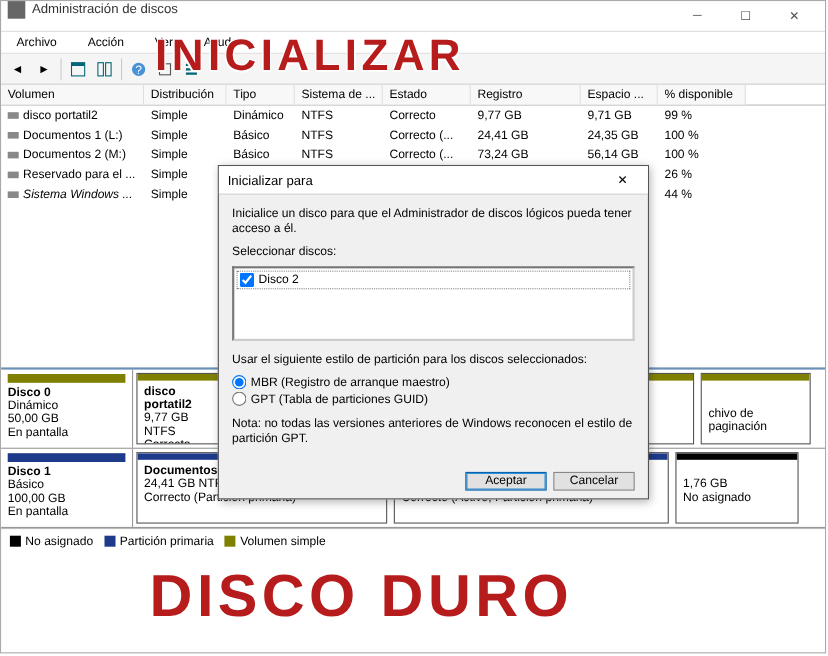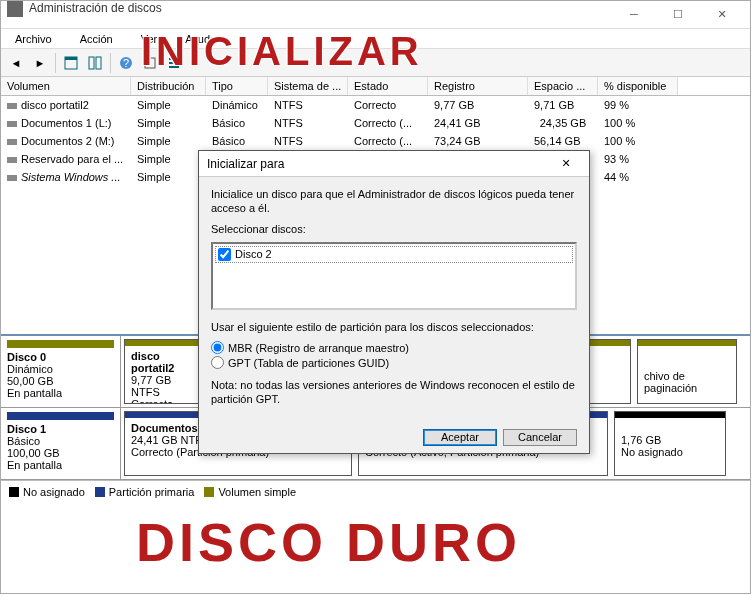--- a/index.html
+++ b/index.html
@@ -131,42 +131,42 @@
           <div class="gc" style="width: 70px;">9,71 GB</div>
           <div class="gc" style="width: 80px;">99 %</div>
         </div>
         <div class="grow">
           <div class="gc" style="width: 130px;"><span class="vico"></span>Documentos 1 (L:)</div>
           <div class="gc" style="width: 75px;">Simple</div>
           <div class="gc" style="width: 62px;">Básico</div>
           <div class="gc" style="width: 80px;">NTFS</div>
           <div class="gc" style="width: 80px;">Correcto (...</div>
           <div class="gc" style="width: 100px;">24,41 GB</div>
-          <div class="gc" style="width: 70px; text-align: center;">24,35 GB</div>
+          <div class="gc" style="width: 70px;">24,35 GB</div>
           <div class="gc" style="width: 80px;">100 %</div>
         </div>
         <div class="grow">
           <div class="gc" style="width: 130px;"><span class="vico"></span>Documentos 2 (M:)</div>
           <div class="gc" style="width: 75px;">Simple</div>
           <div class="gc" style="width: 62px;">Básico</div>
           <div class="gc" style="width: 80px;">NTFS</div>
           <div class="gc" style="width: 80px;">Correcto (...</div>
           <div class="gc" style="width: 100px;">73,24 GB</div>
           <div class="gc" style="width: 70px;">56,14 GB</div>
           <div class="gc" style="width: 80px;">100 %</div>
         </div>
         <div class="grow">
           <div class="gc" style="width: 130px;"><span class="vico"></span>Reservado para el ...</div>
           <div class="gc" style="width: 75px;">Simple</div>
           <div class="gc" style="width: 62px;"></div>
           <div class="gc" style="width: 80px;"></div>
           <div class="gc" style="width: 80px;"></div>
           <div class="gc" style="width: 100px;"></div>
           <div class="gc" style="width: 70px;"></div>
-          <div class="gc" style="width: 80px;">93 %</div>
+          <div class="gc" style="width: 80px;">26 %</div>
         </div>
         <div class="grow">
           <div class="gc" style="width: 130px; font-style: italic;"><span class="vico"></span>Sistema Windows ...</div>
           <div class="gc" style="width: 75px;">Simple</div>
           <div class="gc" style="width: 62px;"></div>
           <div class="gc" style="width: 80px;"></div>
           <div class="gc" style="width: 80px;"></div>
           <div class="gc" style="width: 100px;"></div>
           <div class="gc" style="width: 70px;"></div>
           <div class="gc" style="width: 80px;">44 %</div>

